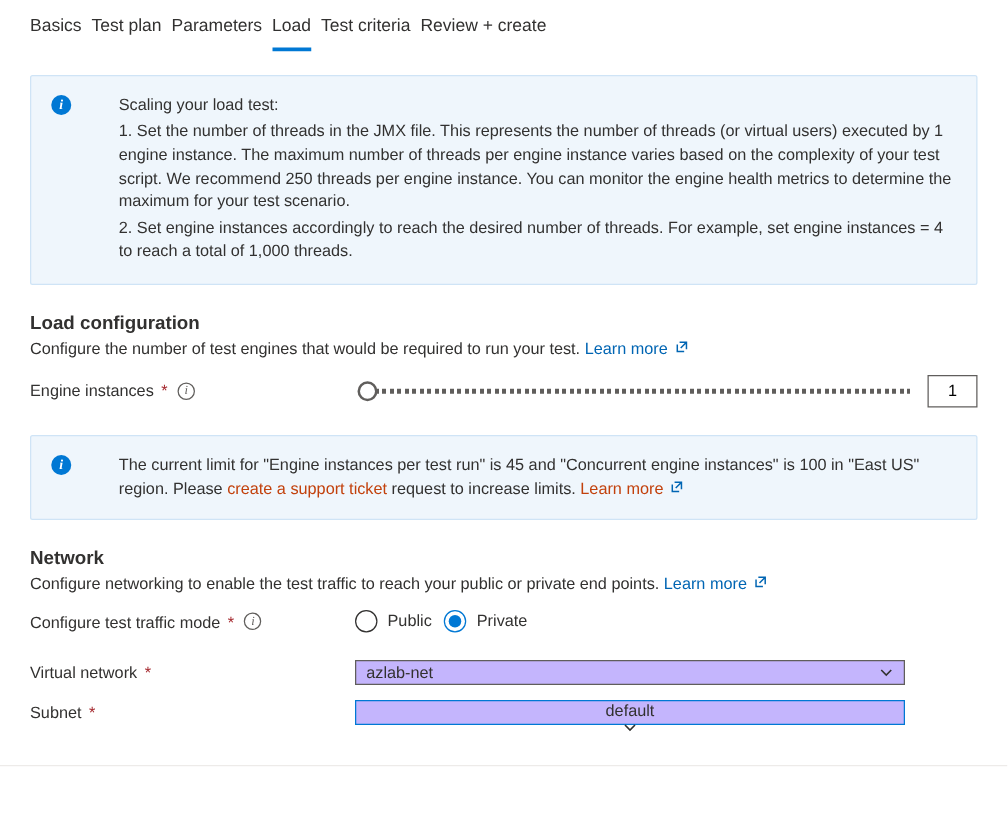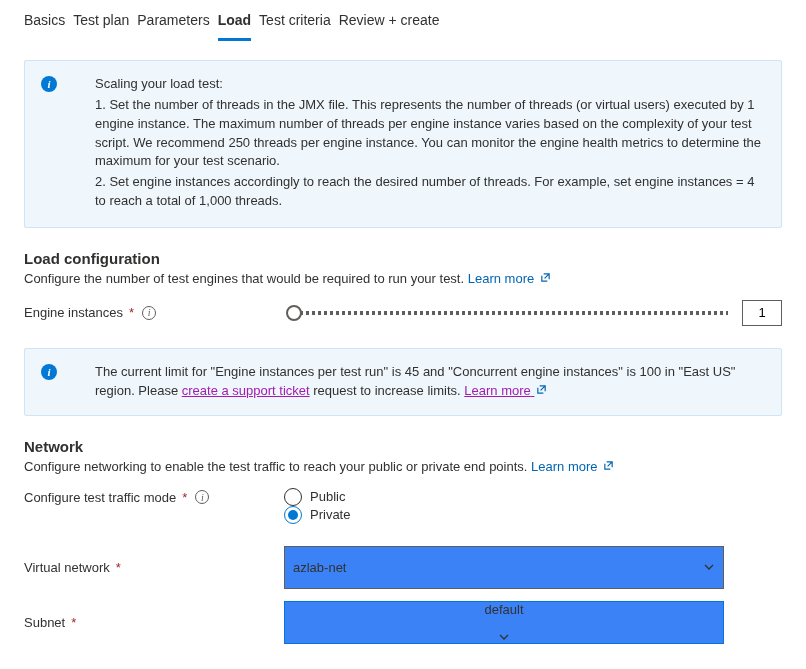--- a/index.html
+++ b/index.html
@@ -19,21 +19,21 @@
     border-bottom: 1px solid transparent;
   }
   .tab {
     padding: 6px 0 10px 0;
     color: #323130;
     cursor: pointer;
     font-size: 14px;
     border-bottom: 3px solid transparent;
   }
   .tab.active {
-    font-weight: 700;
+    font-weight: 400;
     border-bottom: 3px solid #0078d4;
   }
   .content {
     padding: 18px 24px 20px 24px;
   }
   .infobox {
     background: #eff6fc;
     border: 1px solid #cfe4f6;
     border-radius: 2px;
     padding: 14px 16px 14px 16px;
@@ -54,21 +54,21 @@
     display: inline-flex;
     align-items: center;
     justify-content: center;
     margin-top: 1px;
   }
   .info-body { color: #323130; line-height: 1.45; margin-left: 28px; }
   .info-body .para { margin: 0 0 2px 0; }
   .section-title { font-size: 15px; font-weight: 600; margin-bottom: 4px; }
   .section-desc { color: #323130; margin-bottom: 14px; }
   a.link { color: #0065b3; text-decoration: none; cursor: pointer; }
-  a.link-u { color: #a21caf; text-decoration: underline; cursor: pointer; }
+  a.link-u { color: #c2410c; cursor: pointer; }
   .ext-icon {
     width: 11px; height: 11px;
     display: inline-block;
     margin-left: 2px;
     vertical-align: 0px;
   }
   .ext-icon svg { display: block; }
   .form-row {
     display: flex;
     align-items: center;
@@ -123,48 +123,48 @@
     border: 2px solid #605e5c;
     border-radius: 50%;
   }
   .num-input {
     width: 40px;
     height: 26px;
     border: 1px solid #605e5c;
     text-align: center;
     font-size: 13px;
   }
-  .radio-group { display: flex; flex-direction: column; }
+  .radio-group { display: flex; gap: 10px; }
   .radio-item { display: flex; align-items: center; gap: 8px; cursor: pointer; }
   .radio {
     width: 18px; height: 18px;
     border: 1px solid #323130;
     border-radius: 50%;
     display: inline-flex;
     align-items: center;
     justify-content: center;
   }
   .radio.checked::after {
     content: "";
     width: 10px; height: 10px;
     background: #0078d4;
     border-radius: 50%;
   }
   .radio.checked { border-color: #0078d4; }
   .select {
     flex: 1;
     max-width: 440px;
-    height: 43px;
+    height: 20px;
     border: 1px solid #605e5c;
     display: flex;
     align-items: center;
     justify-content: space-between;
     padding: 0 8px;
     cursor: pointer;
-    background: #3b82f6;
+    background: #c4b5fd;
   }
   .select.hl { border-color: #0078d4; flex-direction: column; }
   .chevron {
     width: 12px; height: 12px;
   }
   .footer {
     border-top: 1px solid #edebe9;
     padding: 16px 24px;
     display: flex;
     gap: 10px;

